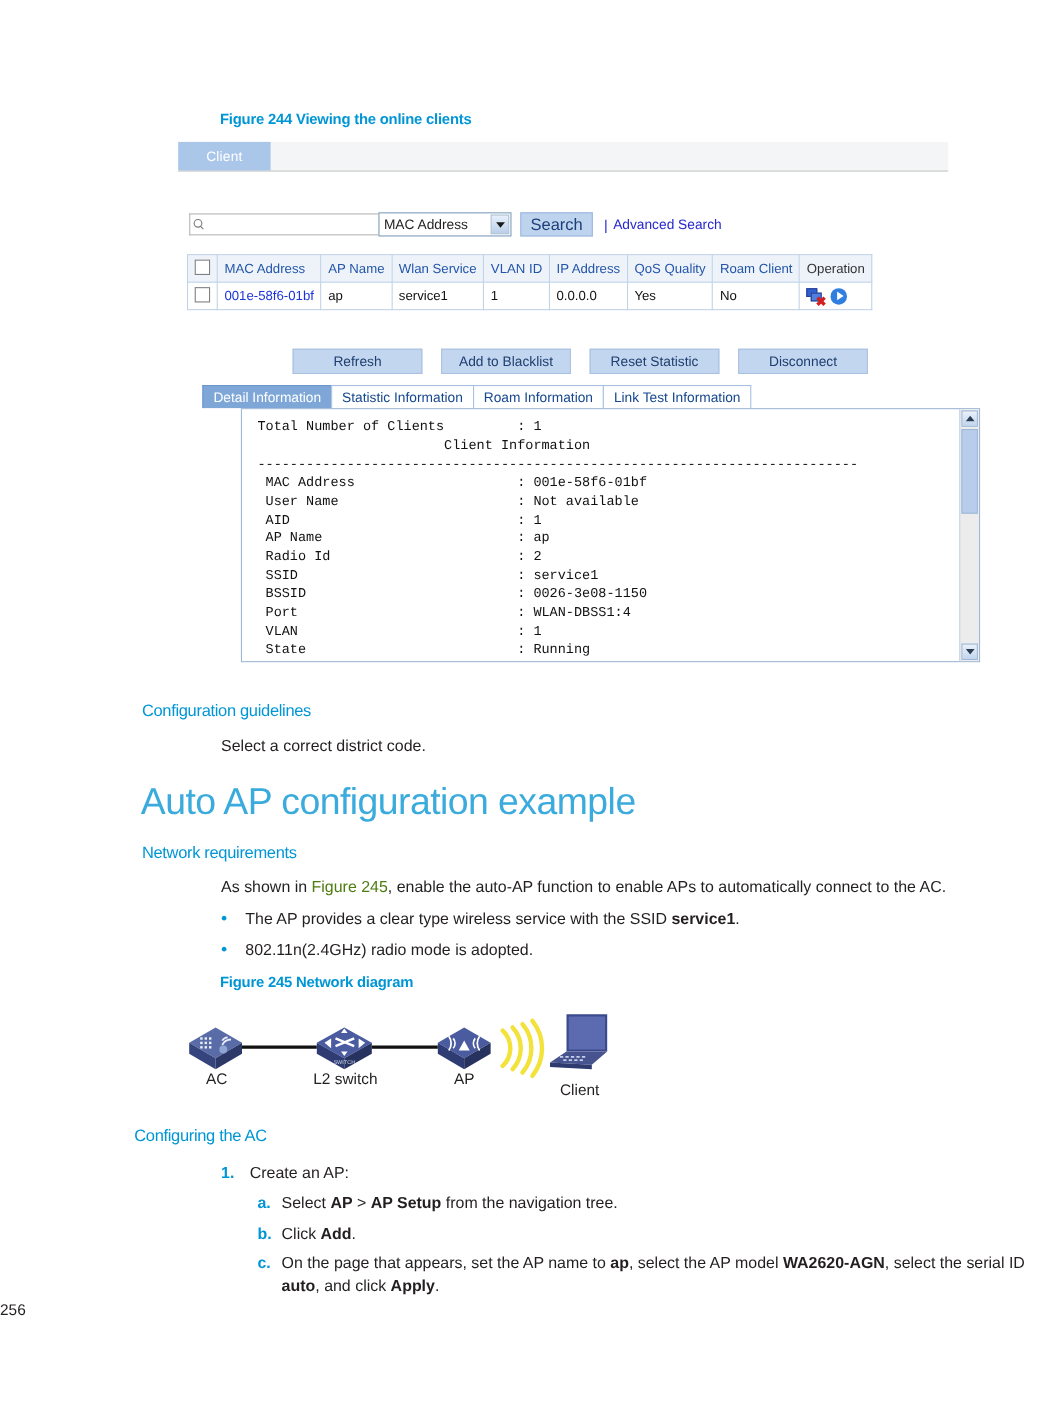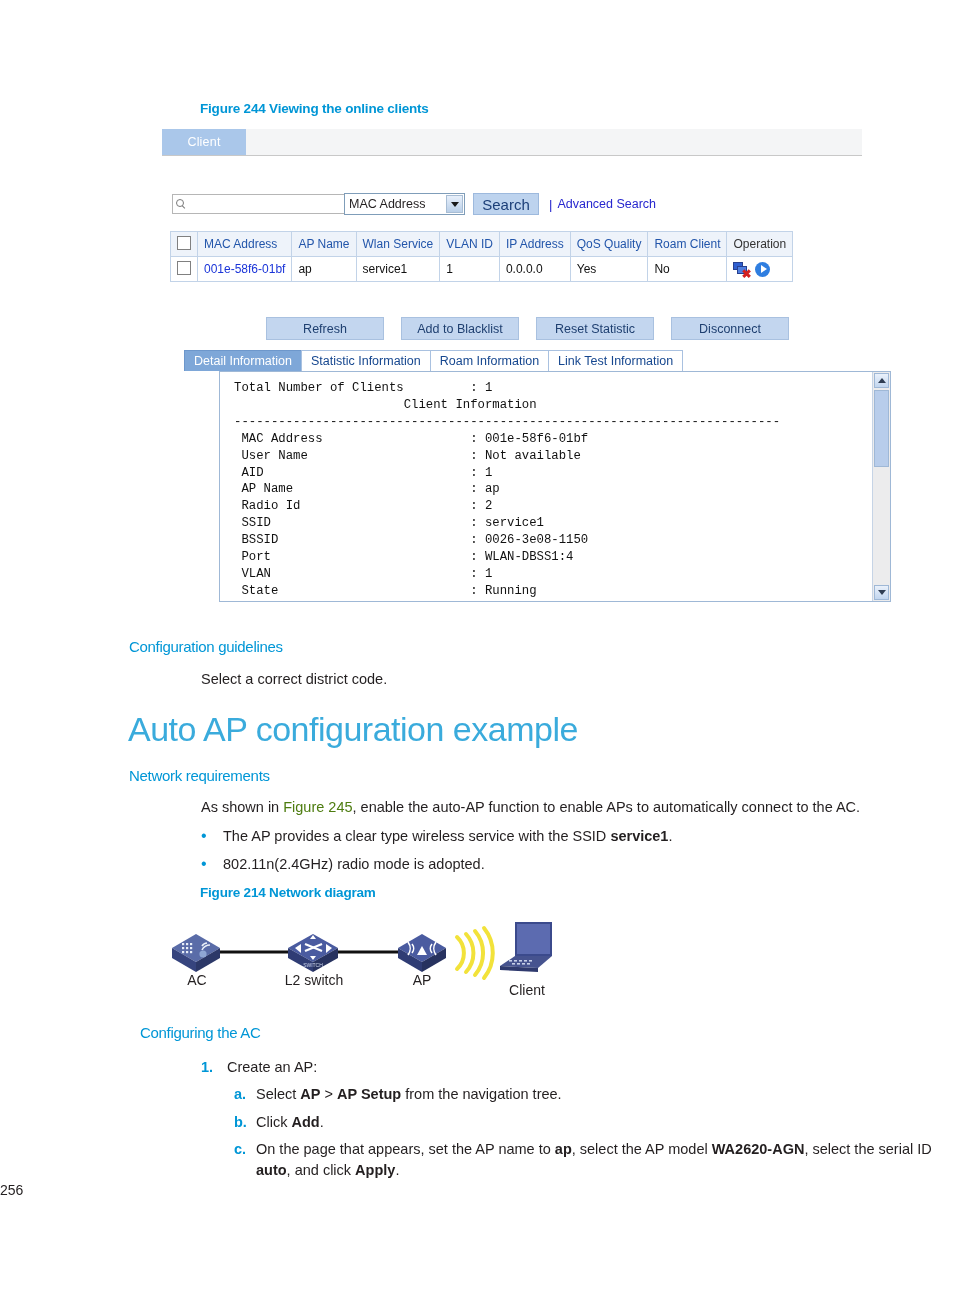--- a/index.html
+++ b/index.html
@@ -518,21 +518,21 @@
   </div>
 </div>
 
 <div class="abs body-text" style="left:161px; top:854px; width:740px;">
   <div class="bullet-row">
     <span class="bullet-dot">•</span>
     <span>802.11n(2.4GHz) radio mode is adopted.</span>
   </div>
 </div>
 
-<div class="abs fig-caption" style="left:160px; top:885px;">Figure 214 Network diagram</div>
+<div class="abs fig-caption" style="left:160px; top:885px;">Figure 245 Network diagram</div>
 
 <div class="netdiag">
   <svg width="420" height="95" viewBox="0 0 420 95">
 
     <line x1="60" y1="42" x2="128" y2="42" stroke="#111111" stroke-width="3"></line>
     <line x1="178" y1="42" x2="238" y2="42" stroke="#111111" stroke-width="3"></line>
 
     <g>
       <polygon points="12,38 36,24 60,38 36,52" fill="#5a6ca8"></polygon>
       <polygon points="12,38 12,48 36,62 36,52" fill="#36447e"></polygon>
@@ -606,21 +606,21 @@
       </g>
     </g>
   </svg>
 
   <div class="dev-label" style="left:8px; top:62px; width:58px;">AC</div>
   <div class="dev-label" style="left:110px; top:62px; width:88px;">L2 switch</div>
   <div class="dev-label" style="left:232px; top:62px; width:60px;">AP</div>
   <div class="dev-label" style="left:332px; top:72px; width:70px;">Client</div>
 </div>
 
-<div class="abs h2-blue" style="left:100px; top:1024px;">Configuring the AC</div>
+<div class="abs h2-blue" style="left:82px; top:1024px;">Configuring the AC</div>
 
 <div class="abs body-text" style="left:161px; top:1057px; width:740px;">
   <div class="bullet-row">
     <span class="step-num">1.</span>
     <span>Create an AP:</span>
   </div>
 </div>
 
 <div class="abs body-text" style="left:194px; top:1084px; width:710px;">
   <div class="bullet-row">

